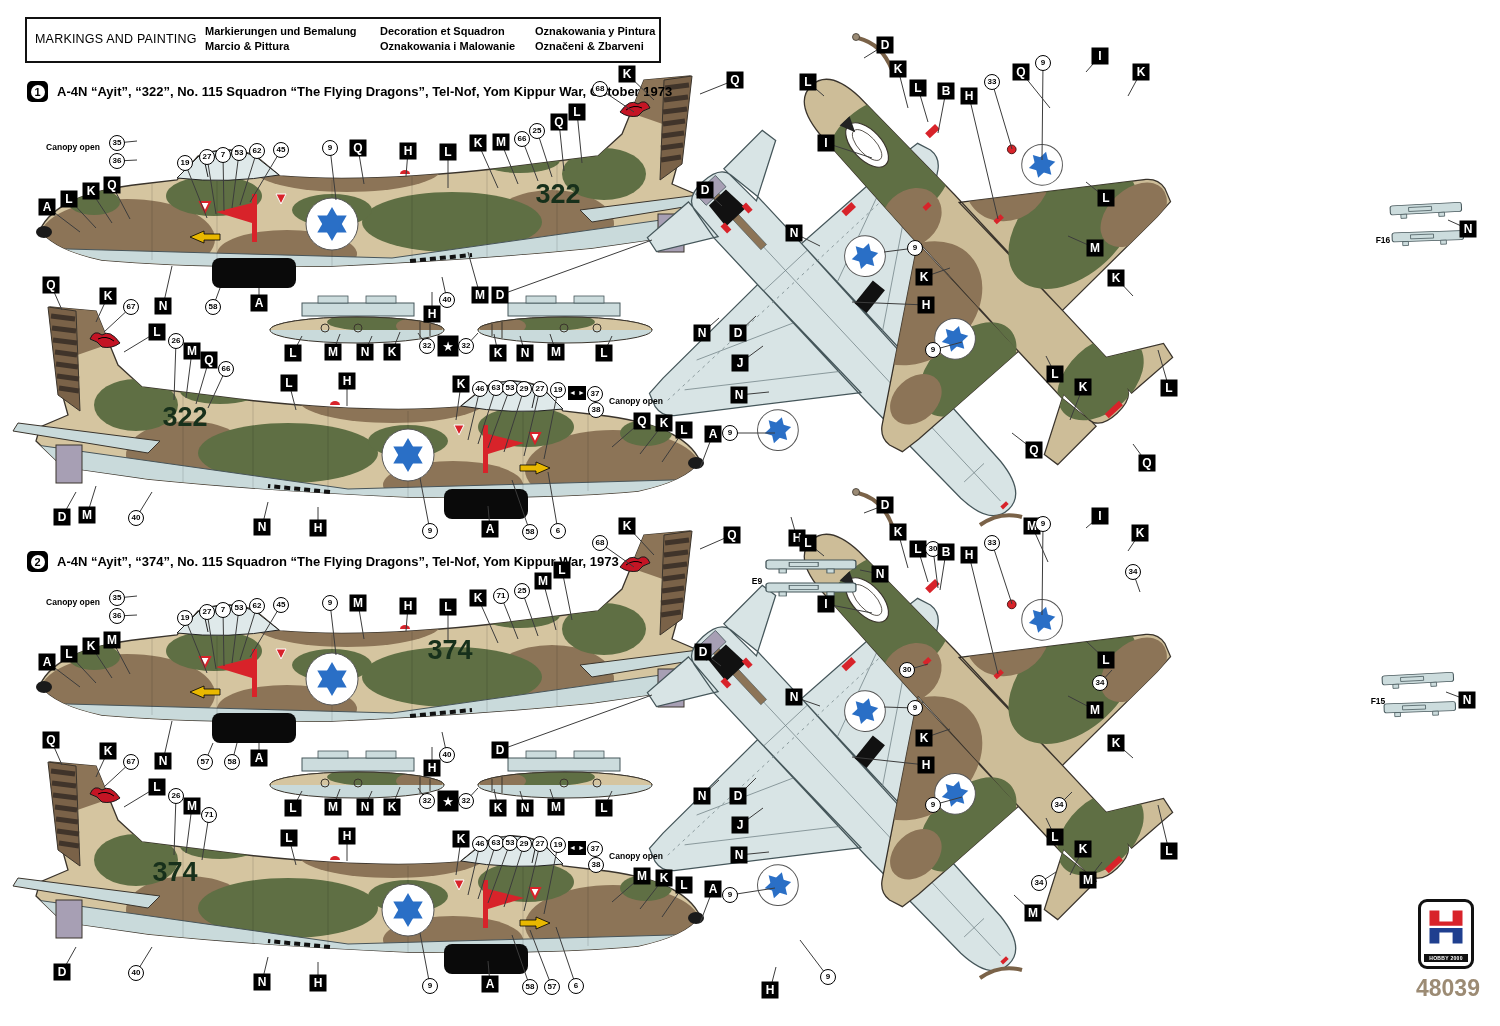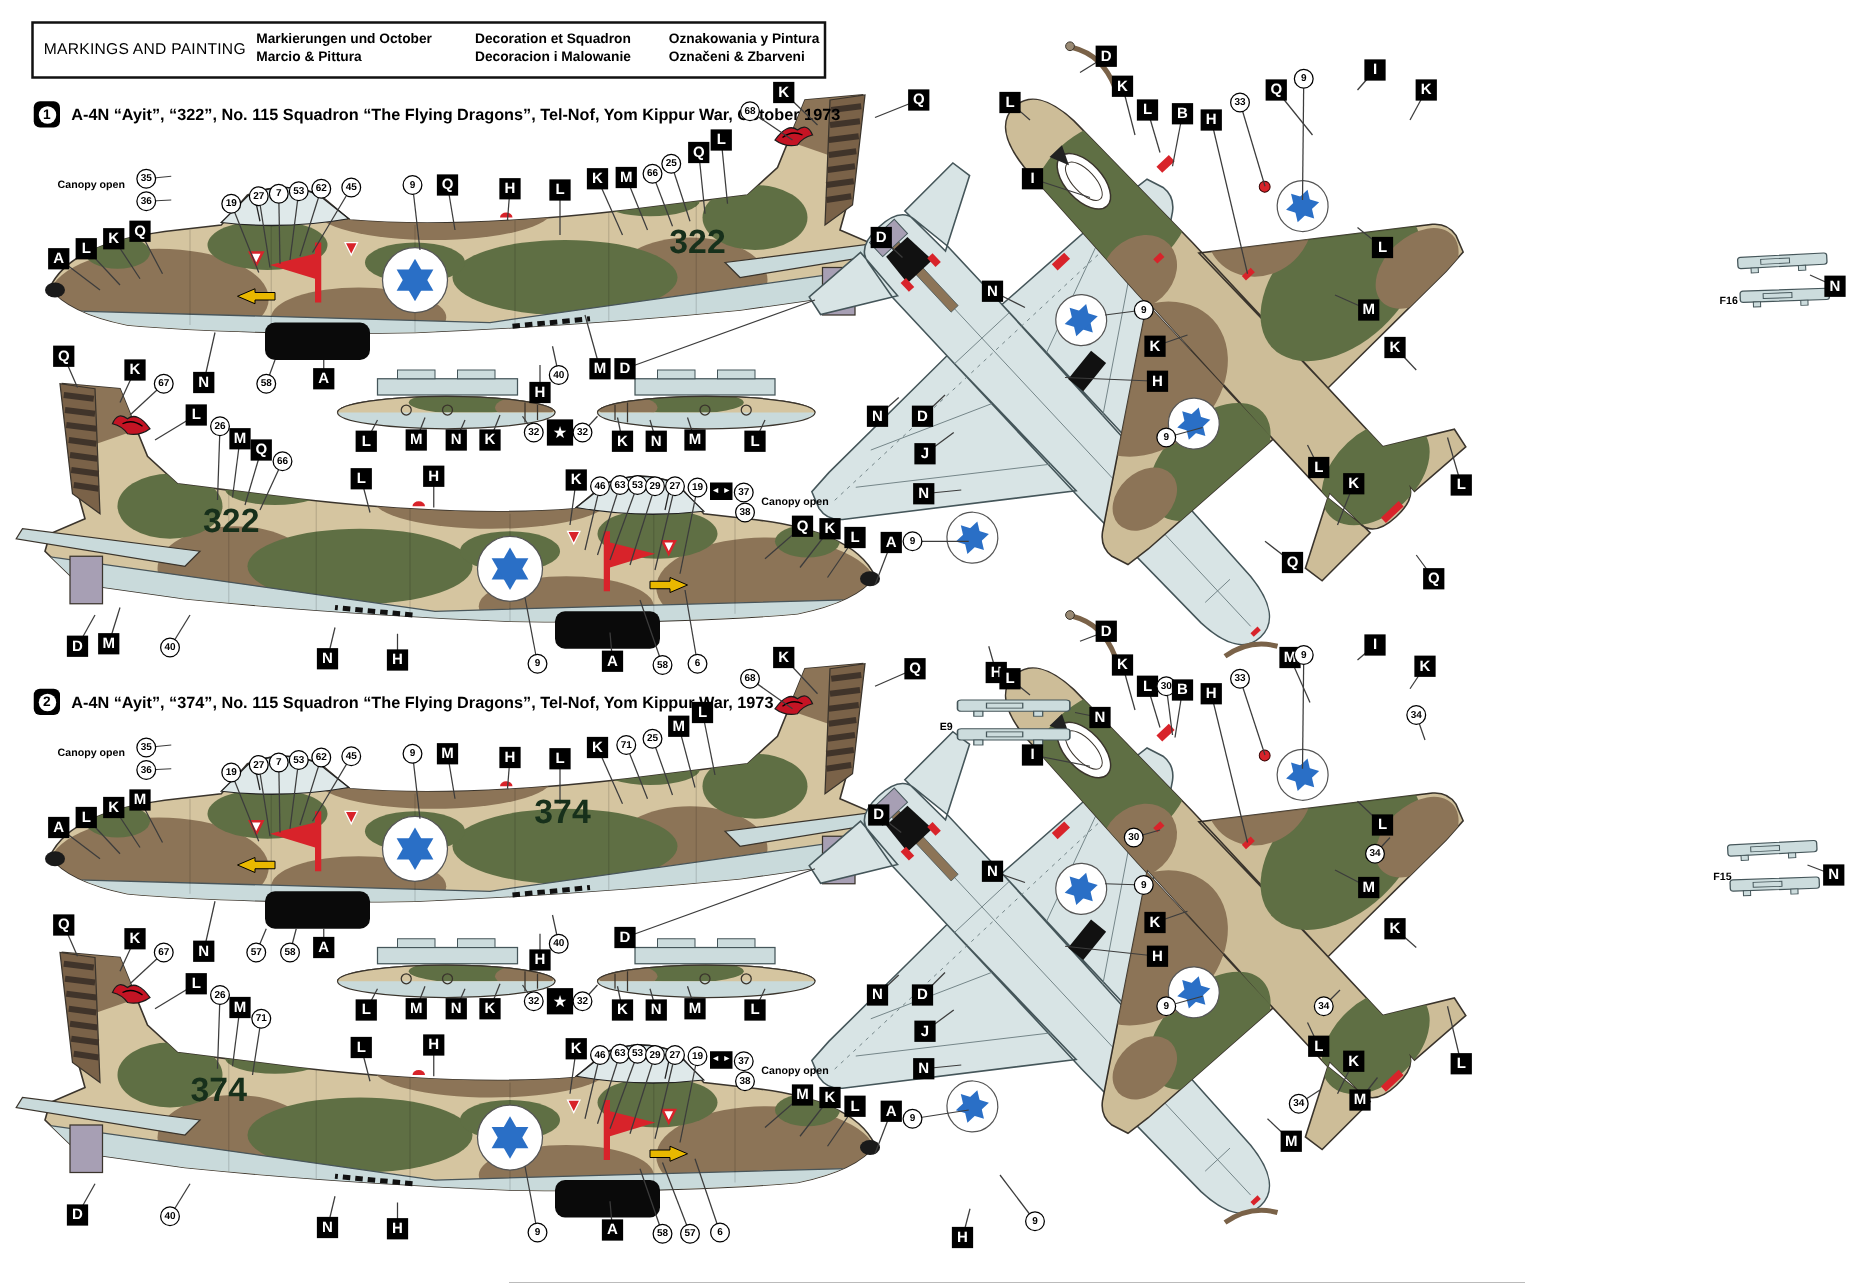--- a/index.html
+++ b/index.html
@@ -486,26 +486,26 @@
       <line x1="1088" y1="880" x2="1102" y2="862" stroke="#3c3c3c" stroke-width="1"></line>
       <line x1="1039" y1="883" x2="1056" y2="872" stroke="#3c3c3c" stroke-width="1"></line>
       <line x1="1033" y1="913" x2="1014" y2="895" stroke="#3c3c3c" stroke-width="1"></line>
       <line x1="770" y1="990" x2="776" y2="967" stroke="#3c3c3c" stroke-width="1"></line>
       <line x1="828" y1="977" x2="800" y2="940" stroke="#3c3c3c" stroke-width="1"></line>
     </svg>
 
   <div id="hdr">
     <div class="t1">MARKINGS AND PAINTING</div>
     <div class="hcol" style="left:178px">
-      <div>Markierungen und October</div>
+      <div>Markierungen und Bemalung</div>
         <div>Marcio &amp; Pittura</div>
       </div>
     <div class="hcol" style="left:353px">
       <div>Decoration et Squadron</div>
-        <div>Decoracion i Malowanie</div>
+        <div>Oznakowania i Malowanie</div>
       </div>
     <div class="hcol" style="left:508px">
       <div>Oznakowania y Pintura</div>
         <div>Označeni &amp; Zbarveni</div>
       </div>
   </div>
 
   <div class="badge" style="left:27px;top:81px">
     <span>1</span>
     </div>
@@ -746,14 +746,24 @@
       <div class="co c" style="left: 1039px; top: 883px;">34</div>
       <div class="co b" style="left: 1033px; top: 913px;">M</div>
       <div class="co b" style="left: 770px; top: 990px;">H</div>
       <div class="co c" style="left: 828px; top: 977px;">9</div>
       <div class="co num" style="left: 558px; top: 194px;">322</div>
       <div class="co num" style="left: 185px; top: 417px;">322</div>
       <div class="co num" style="left: 450px; top: 650px;">374</div>
       <div class="co num" style="left: 175px; top: 872px;">374</div>
     </div>
 
+  <div id="logo">
+    <div class="box">
+      <svg width="44" height="46" viewBox="0 0 40 40" style="margin-top:3px">
+        <path d="M5,4 h9 v10 h12 v-10 h9 v14 h-30 z" fill="#d8232a"></path>
+        <path d="M5,20 h30 v14 h-9 v-10 h-12 v10 h-9 z" fill="#1f3f8f"></path>
+      </svg>
+      <div class="brand">HOBBY 2000</div>
+    </div>
+    <div class="code">48039</div>
+  </div>
 
 </div>
 
 </body></html>

